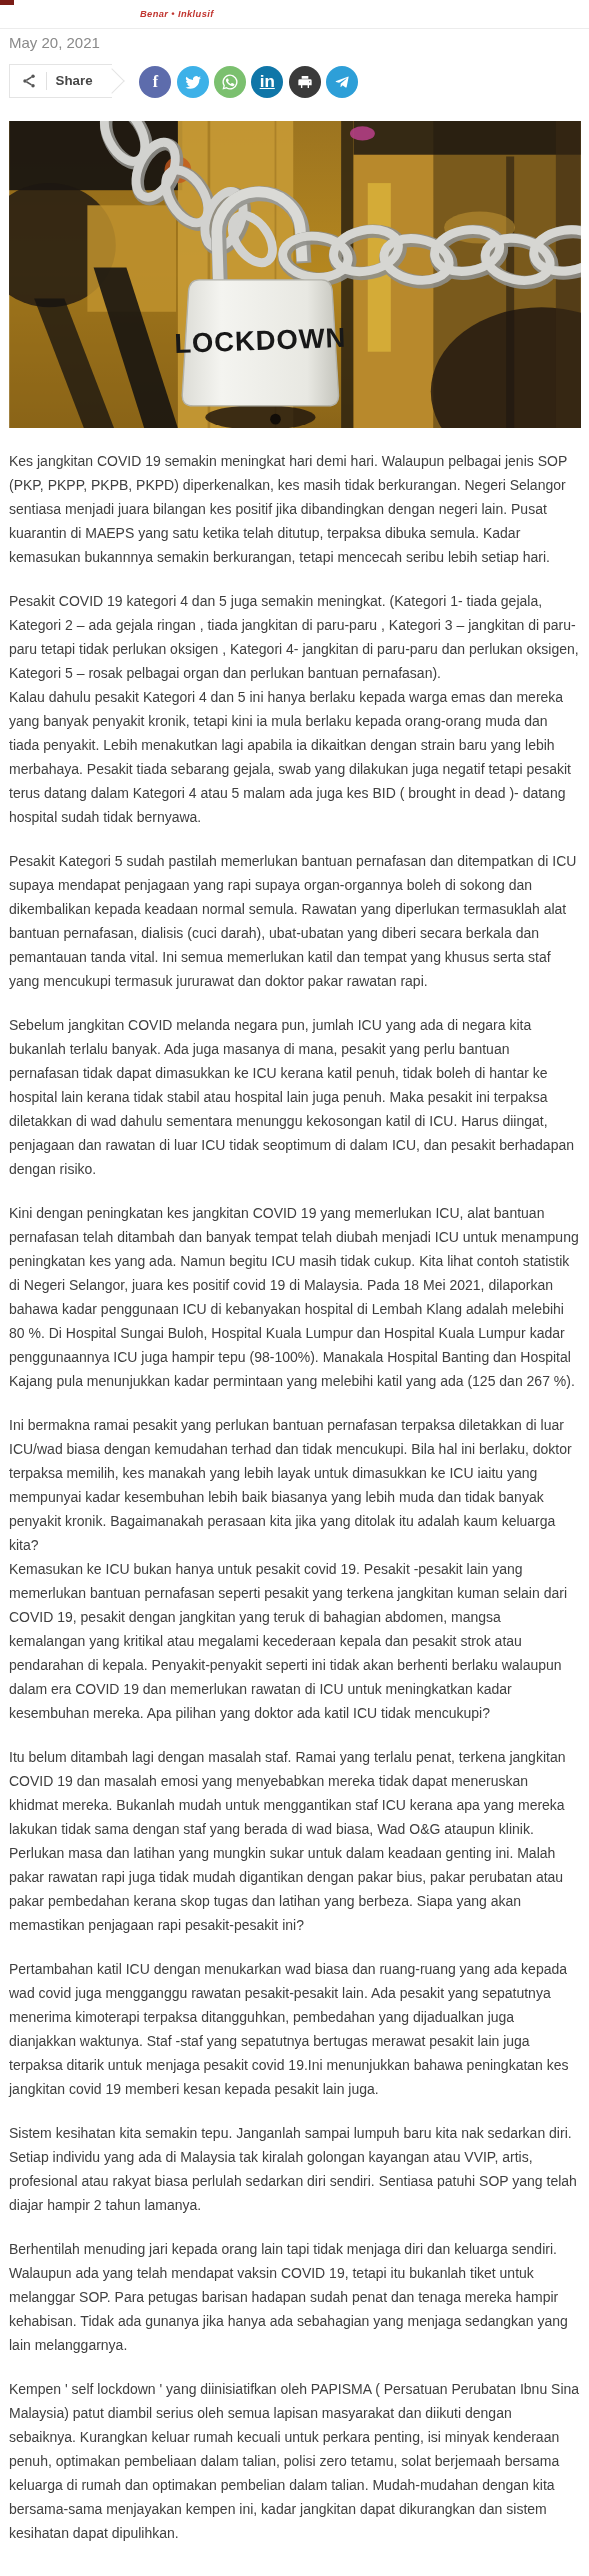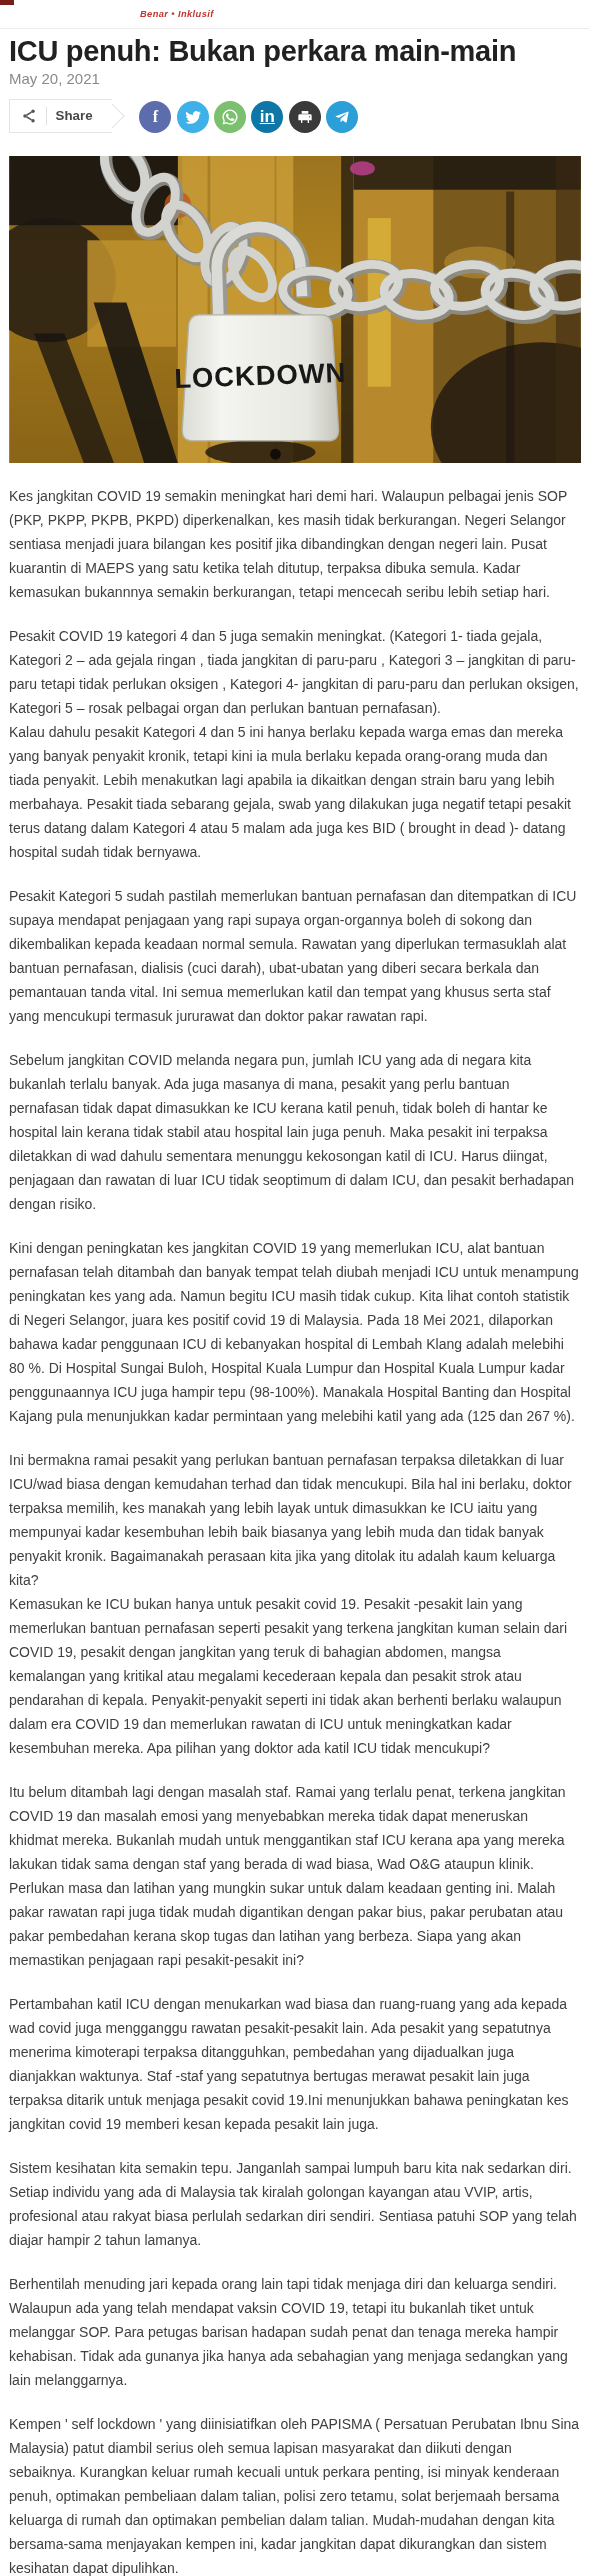--- a/index.html
+++ b/index.html
@@ -52,21 +52,20 @@
 
 <div class="page">
   <div class="corner-strip"></div>
 
   <div class="masthead">
     <div class="logo-tag">Benar • Inklusif</div>
   </div>
   <hr class="head-divider">
 
   <div class="title-wrap">
-    <h1 class="article-title">ICU penuh: Bukan perkara main-main</h1>
     <div class="article-date">May 20, 2021</div>
   </div>
 
   <div class="share-row">
     <div class="share-pill">
       <svg width="16" height="16" viewBox="0 0 24 24" fill="none" stroke="#555" stroke-width="2.4">
         <circle cx="18" cy="5" r="2.6" fill="#555" stroke="none"></circle>
         <circle cx="6" cy="12" r="2.6" fill="#555" stroke="none"></circle>
         <circle cx="18" cy="19" r="2.6" fill="#555" stroke="none"></circle>
         <line x1="8.2" y1="10.8" x2="15.8" y2="6.2"></line>

